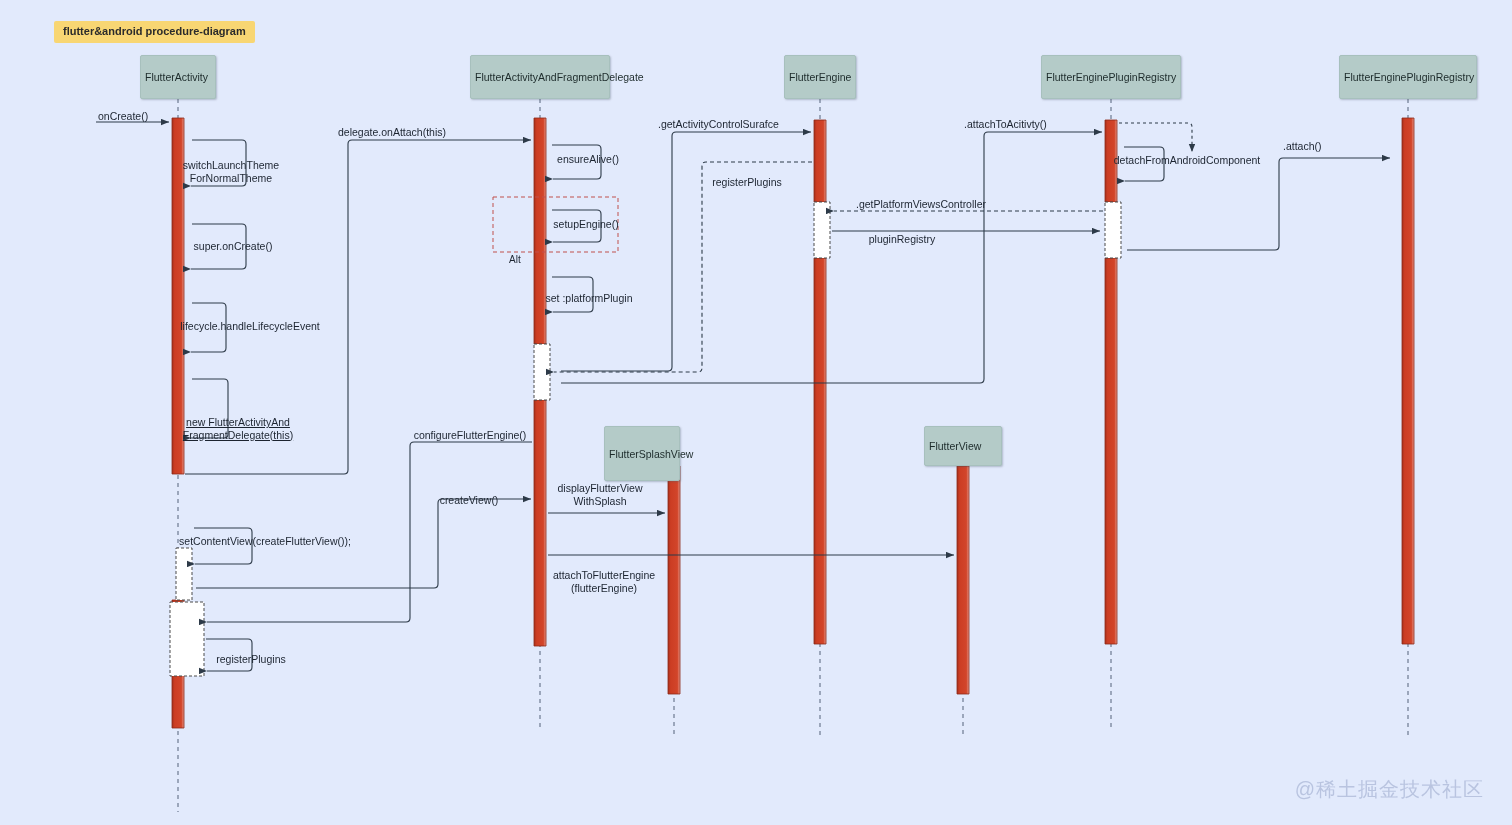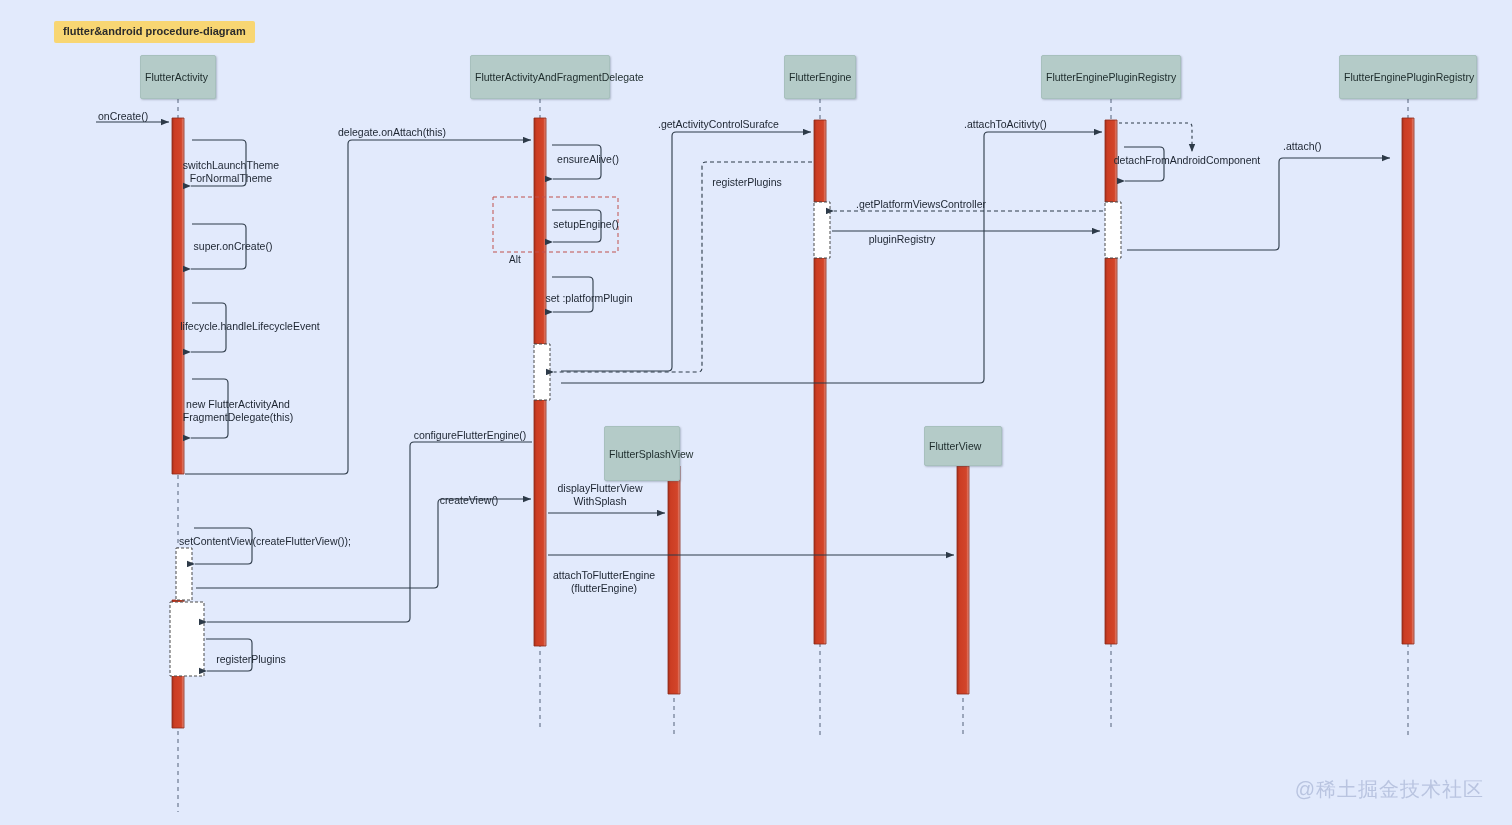--- a/index.html
+++ b/index.html
@@ -193,21 +193,21 @@
   <span>FlutterView</span>
 </div>
 
 <div class="frag-label" style="left:509px;top:206px;margin-top:48px;">Alt</div>
 
 <div class="msg-label left" style="left:98px;top:110px;">onCreate()</div>
 <div class="msg-label" style="left:231px;top:159px;transform:translateX(-50%);">switchLaunchTheme
 ForNormalTheme</div>
 <div class="msg-label" style="left:233px;top:240px;transform:translateX(-50%);">super.onCreate()</div>
 <div class="msg-label" style="left:250px;top:320px;transform:translateX(-50%);">lifecycle.handleLifecycleEvent</div>
-<div class="msg-label" style="left:238px;top:398px;transform:translateX(-50%);">new FlutterActivityAnd
+<div class="msg-label" style="left:238px;top:416px;transform:translateX(-50%);text-decoration:underline;">new FlutterActivityAnd
 FragmentDelegate(this)</div>
 <div class="msg-label left" style="left:338px;top:126px;">delegate.onAttach(this)</div>
 <div class="msg-label" style="left:588px;top:153px;transform:translateX(-50%);">ensureAlive()</div>
 <div class="msg-label" style="left:586px;top:218px;transform:translateX(-50%);">setupEngine()</div>
 <div class="msg-label" style="left:589px;top:292px;transform:translateX(-50%);">set :platformPlugin</div>
 <div class="msg-label left" style="left:658px;top:118px;">.getActivityControlSurafce</div>
 <div class="msg-label" style="left:747px;top:176px;transform:translateX(-50%);">registerPlugins</div>
 <div class="msg-label left" style="left:964px;top:118px;">.attachToAcitivty()</div>
 <div class="msg-label" style="left:1187px;top:154px;transform:translateX(-50%);">detachFromAndroidComponent</div>
 <div class="msg-label left" style="left:1283px;top:140px;">.attach()</div>

